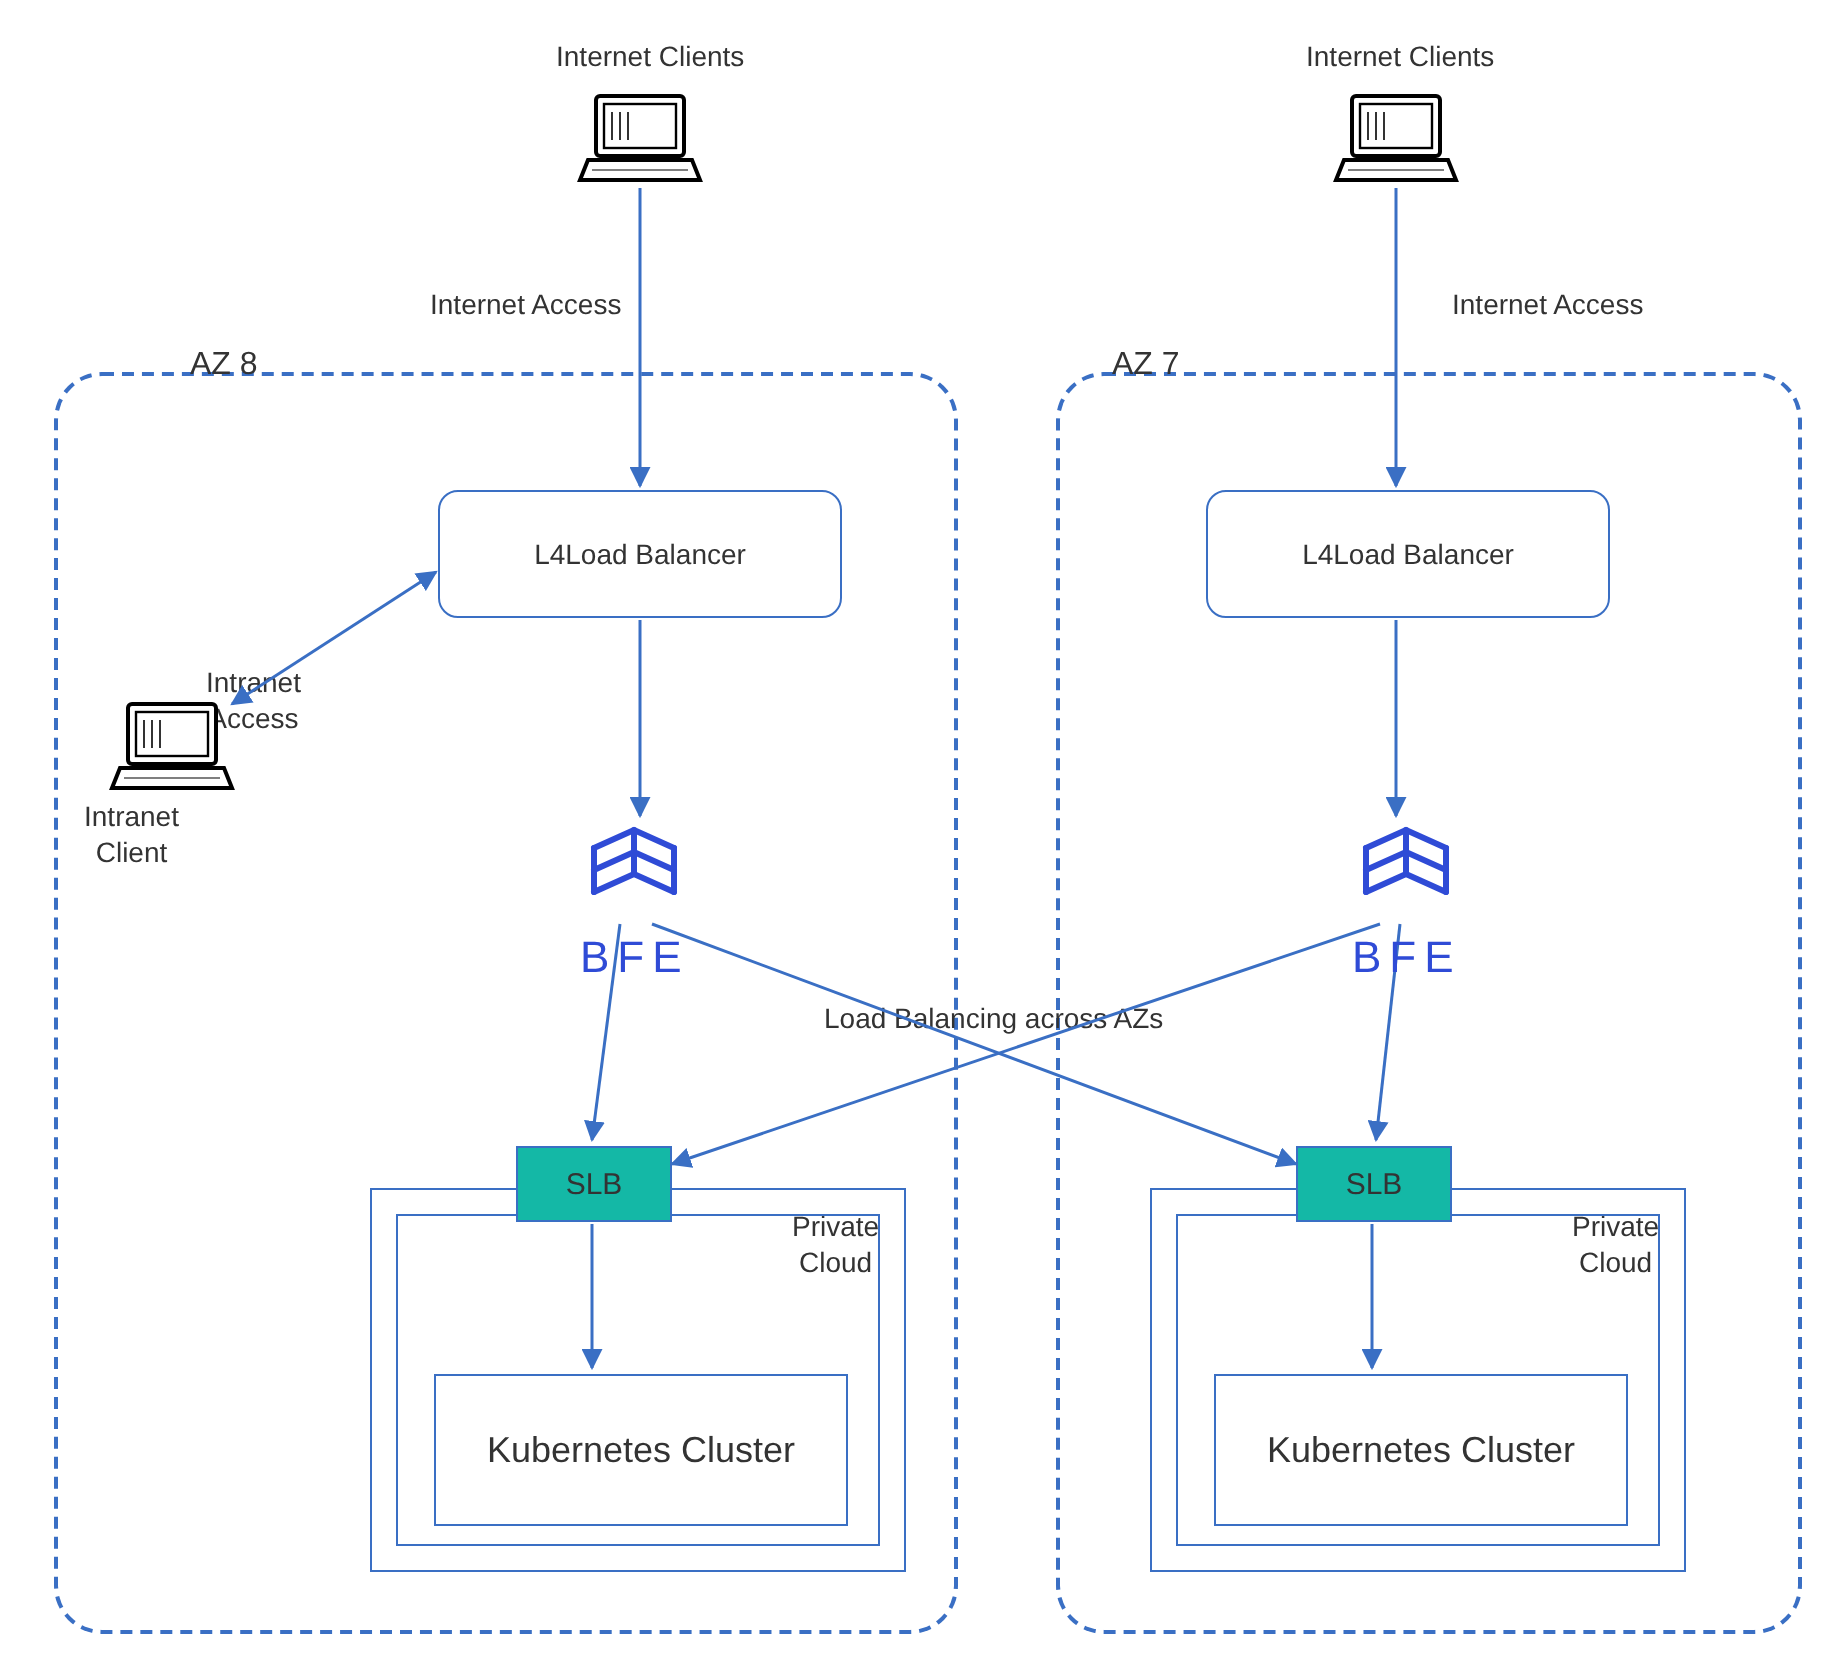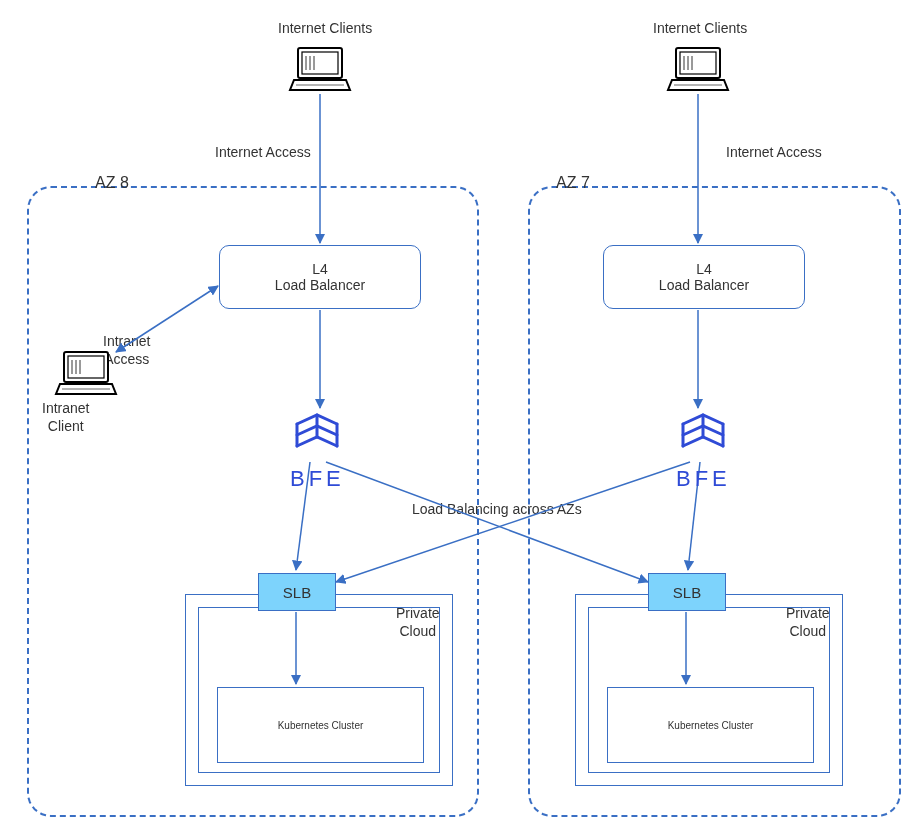--- a/index.html
+++ b/index.html
@@ -30,28 +30,28 @@
     font-weight: normal;
     color: #333;
   }
   .l4-box {
     position: absolute;
     border: 1.5px solid #3a6fc4;
     border-radius: 10px;
     text-align: center;
     font-size: 14px;
     display: flex;
-    flex-direction: column;
+    flex-direction: row;
     align-items: center;
     justify-content: center;
   }
   .slb-box {
     position: absolute;
     border: 1.5px solid #3a6fc4;
-    background: #7dd3fc;
+    background: #14b8a6;
     font-size: 15px;
     display: flex;
     align-items: center;
     justify-content: center;
     z-index: 5;
   }
   .pc-box {
     position: absolute;
     border: 1.5px solid #3a6fc4;
     z-index: 1;
@@ -60,21 +60,21 @@
     position: absolute;
     border: 1.5px solid #3a6fc4;
   }
   .kube-box {
     position: absolute;
     border: 1.5px solid #3a6fc4;
     display: flex;
     flex-direction: column;
     align-items: center;
     justify-content: center;
-    font-size: 10px;
+    font-size: 18px;
   }
   .bfe-wrap {
     position: absolute;
     display: flex;
     align-items: center;
     gap: 8px;
     z-index: 3;
     flex-direction: column;
   }
   .bfe-text {

